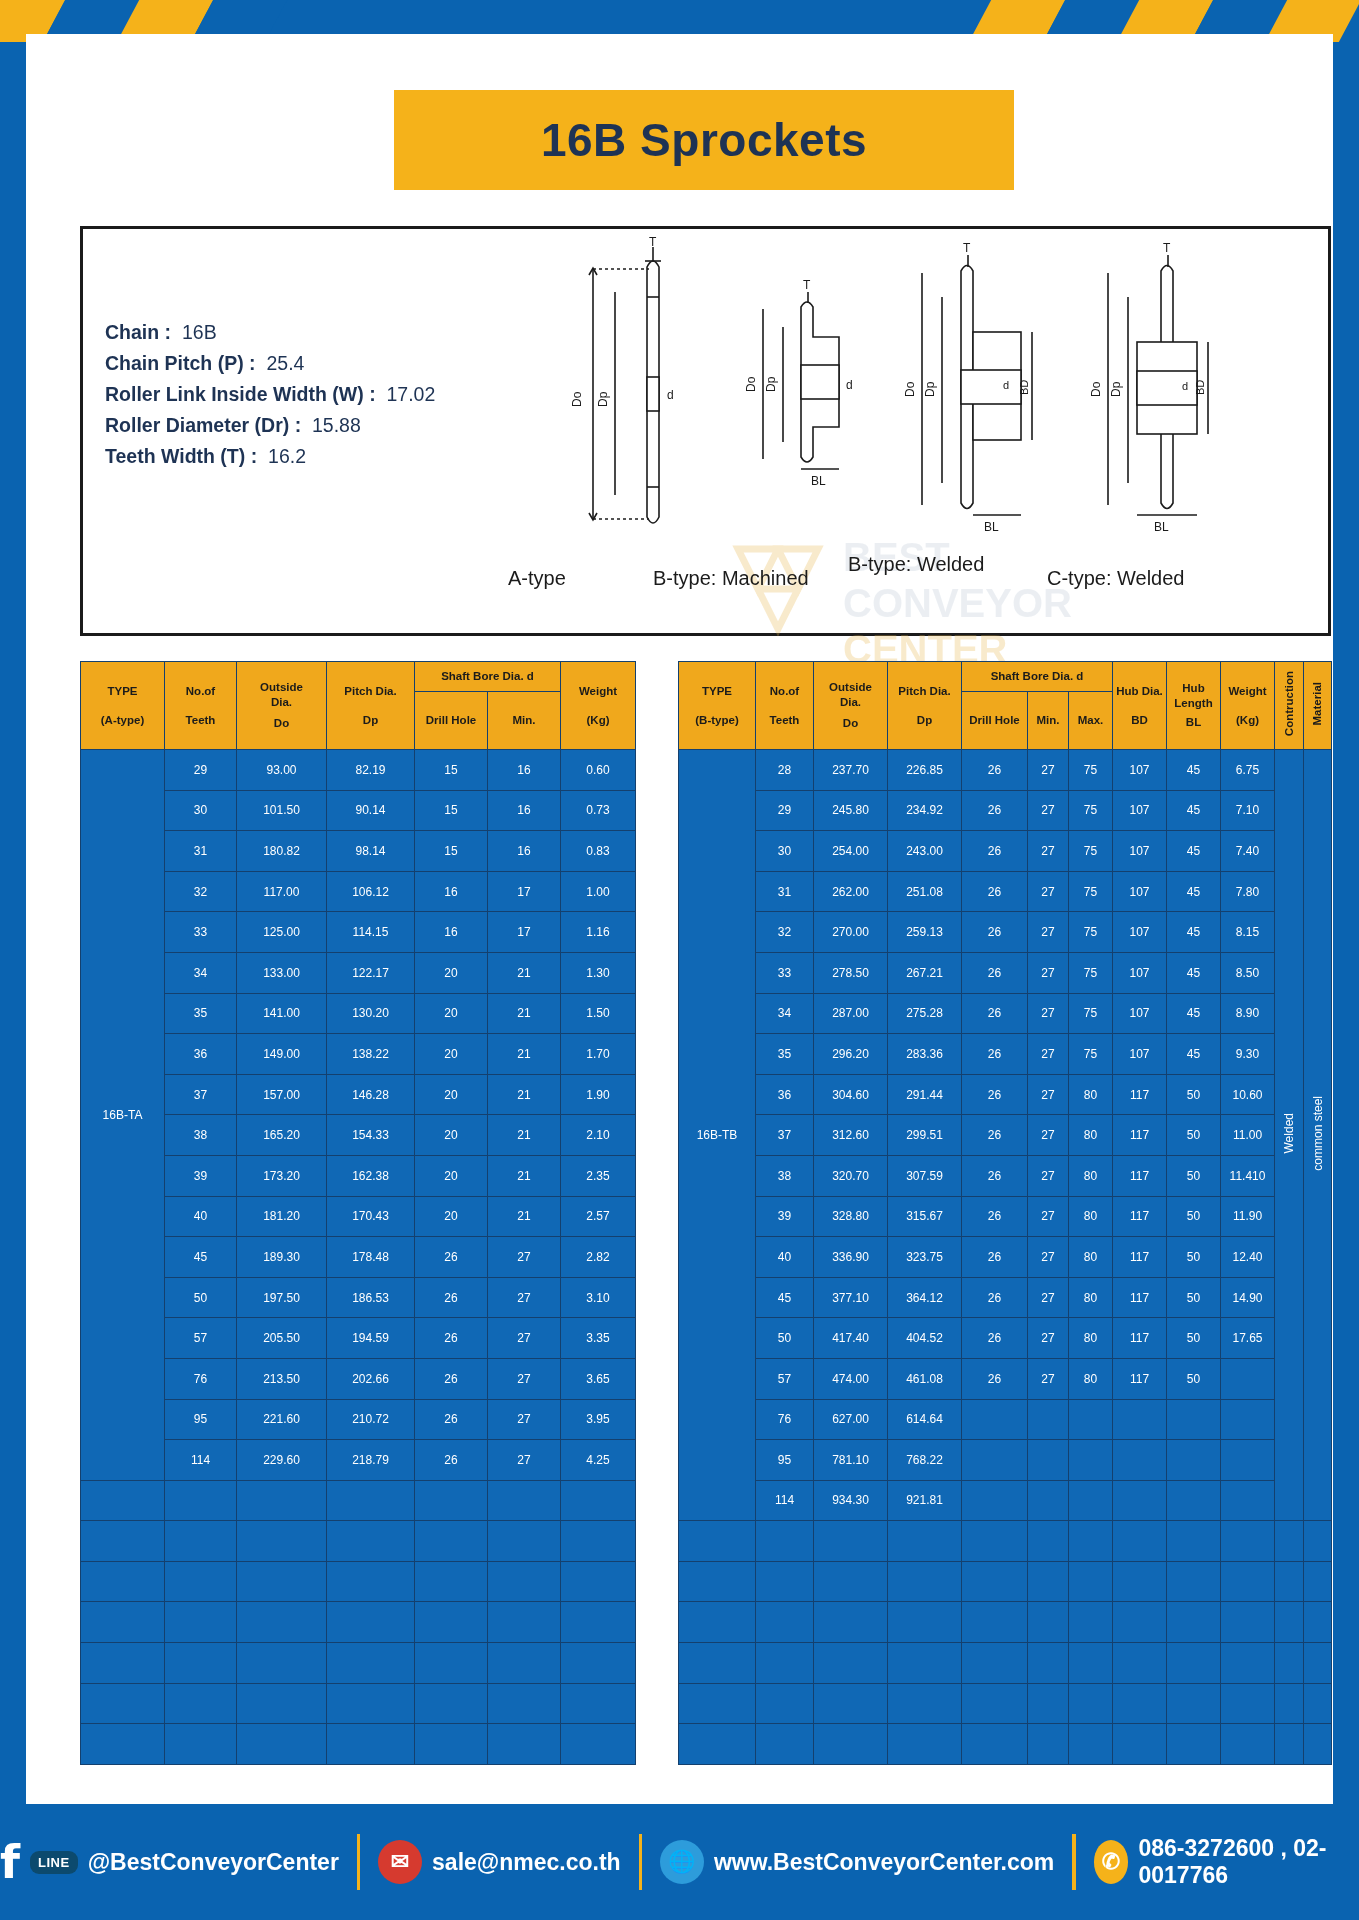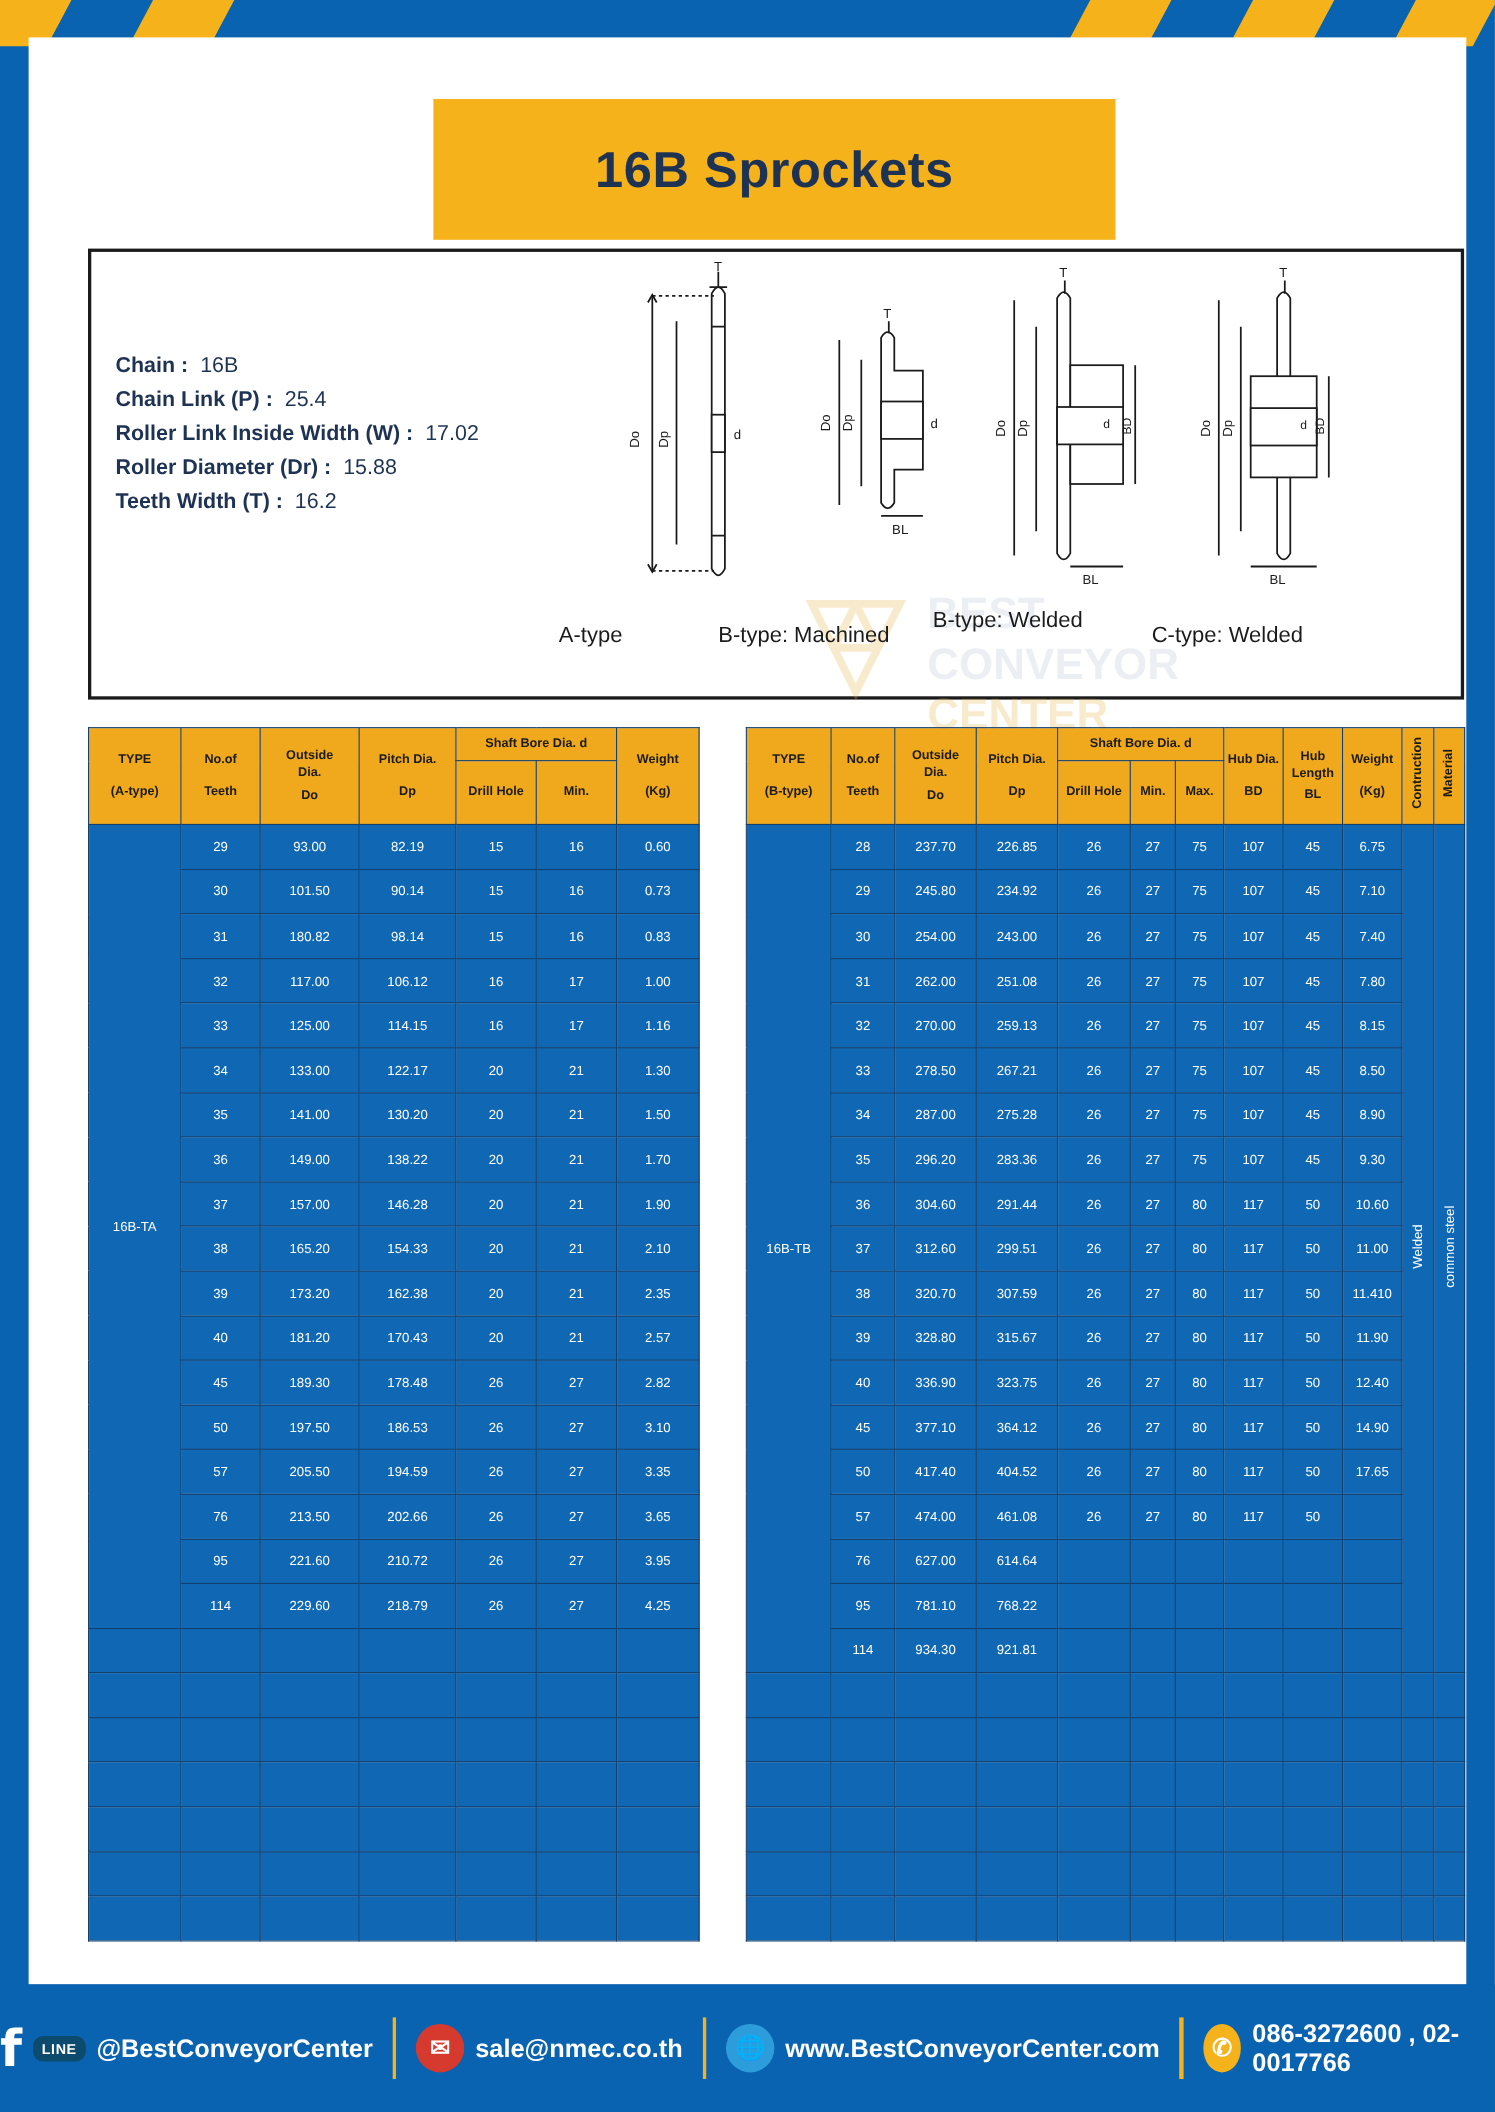--- a/index.html
+++ b/index.html
@@ -33,21 +33,21 @@
     position: absolute;
     left: 26px; top: 34px;
     width: 1307px; height: 1770px;
     background: #ffffff;
   }
 
   
   .title-bar {
     position: absolute;
     left: 368px; top: 56px;
-    width: 620px; height: 128px;
+    width: 620px; height: 100px;
     background: #f5b21a;
     display: flex; align-items: center; justify-content: center;
   }
   .title-bar h1 {
     margin: 0;
     font-size: 46px;
     font-weight: bold;
     color: #1e3354;
     letter-spacing: 0.5px;
   }
@@ -186,21 +186,21 @@
       <path d="M55 30 L95 30 L75 70 Z" fill="none" stroke="#e8b54a" stroke-width="7"></path>
       <path d="M95 30 L135 30 L115 70 Z" fill="none" stroke="#e8b54a" stroke-width="7"></path>
       <path d="M75 70 L115 70 L95 110 Z" fill="none" stroke="#e8b54a" stroke-width="7"></path>
       <text x="160" y="52" font-family="Liberation Sans, sans-serif" font-size="40" font-weight="bold" fill="#b9c6d4">BEST</text>
       <text x="160" y="98" font-family="Liberation Sans, sans-serif" font-size="40" font-weight="bold" fill="#b9c6d4">CONVEYOR</text>
       <text x="160" y="144" font-family="Liberation Sans, sans-serif" font-size="40" font-weight="bold" fill="#e8b54a">CENTER</text>
     </svg>
 
     <div class="spec-list">
       <div><span>Chain :</span>&nbsp; <span class="val">16B</span></div>
-      <div><span>Chain Link (P) :</span>&nbsp; <span class="val">25.4</span></div>
+      <div><span>Chain Pitch (P) :</span>&nbsp; <span class="val">25.4</span></div>
       <div><span>Roller Link Inside Width (W) :</span>&nbsp; <span class="val">17.02</span></div>
       <div><span>Roller Diameter (Dr) :</span>&nbsp; <span class="val">15.88</span></div>
       <div><span>Teeth Width (T) :</span>&nbsp; <span class="val">16.2</span></div>
     </div>
 
     <div class="drawings">
       <svg width="760" height="360" viewBox="0 0 760 360">
         <g stroke="#1b1b1b" fill="none" stroke-width="1.6">
 
           <g>

